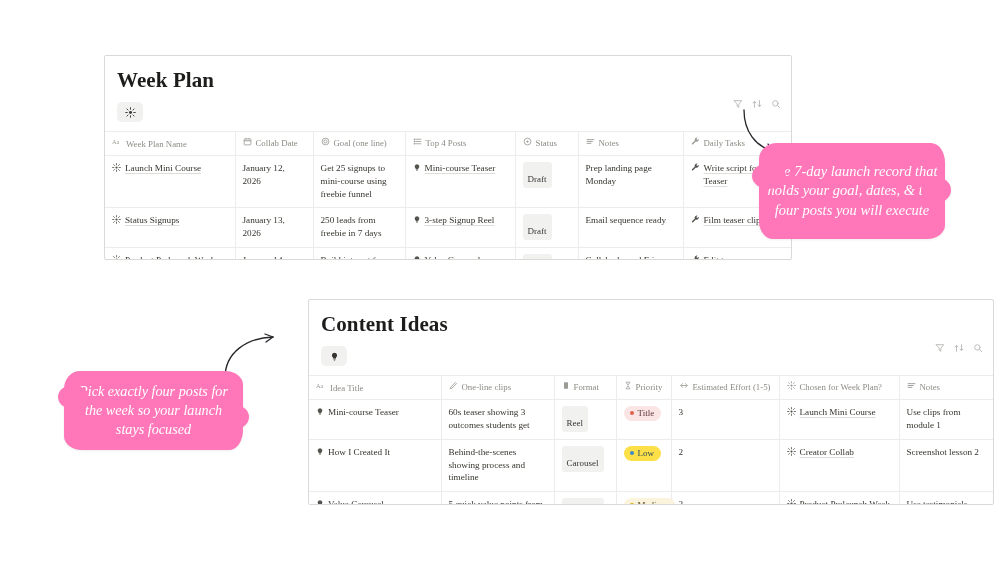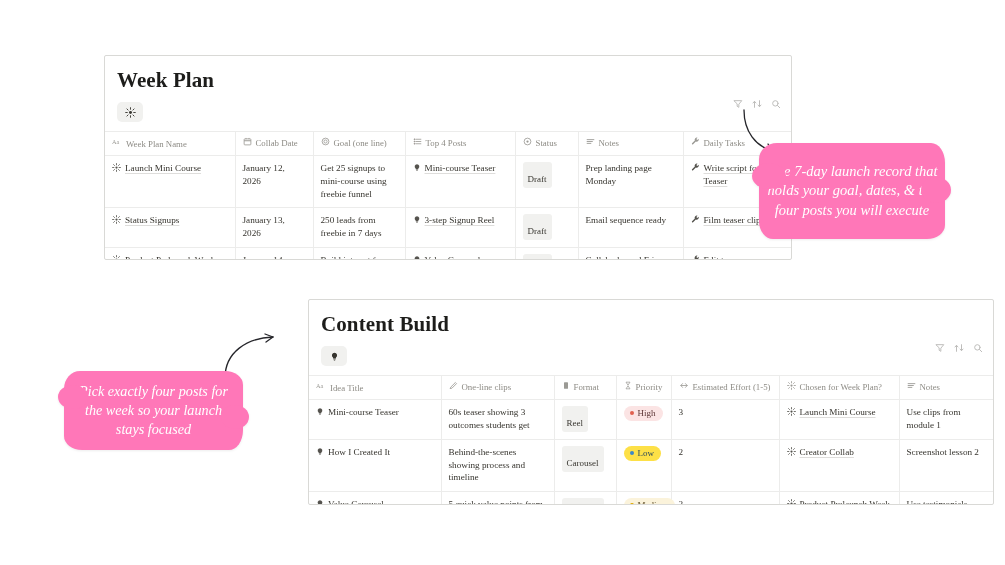--- a/index.html
+++ b/index.html
@@ -414,21 +414,21 @@
             </span>
           </td>
       </tr>
 
     </tbody>
   </table>
 </div>
 
 <div class="db-card" style="left:261px; top:299px; width:686px; height:206px;">
 
-  <div class="db-title">Content Build</div>
+  <div class="db-title">Content Ideas</div>
 
   <div class="db-toolbar">
     <span class="tag-chip">
       <svg width="9" height="11" viewBox="0 0 24 24" fill="#37352f">
         <path d="M12 2a7 7 0 0 0-4 12.7V17h8v-2.3A7 7 0 0 0 12 2z"></path>
         <rect x="9" y="18.3" width="6" height="1.8" rx="0.9"></rect>
         <rect x="10" y="21" width="4" height="1.6" rx="0.8"></rect>
       </svg>
     </span>
     <span class="toolbar-icons">
@@ -531,21 +531,21 @@
                   <rect x="9" y="18.3" width="6" height="1.8" rx="0.9"></rect>
                   <rect x="10" y="21" width="4" height="1.6" rx="0.8"></rect>
                 </svg></span>
               <span>Mini-course Teaser</span>
             </span>
           </td>
         <td>60s teaser showing 3 outcomes students get</td>
         <td><span class="chip">Reel</span></td>
         <td><span class="pill high">
               <span class="dot"></span>
-              <span>High</span>
+              <span>Title</span>
             </span></td>
         <td class="num-cell">3</td>
         <td>
             <span class="cell-in">
               <span class="cell-ico"><svg width="9" height="9" viewBox="0 0 24 24" fill="none" stroke="#37352f" stroke-width="2.2" stroke-linecap="round">
                   <circle cx="12" cy="12" r="3" fill="#37352f" stroke="none"></circle>
                   <line x1="12" y1="1.5" x2="12" y2="5"></line>
                   <line x1="12" y1="19" x2="12" y2="22.5"></line>
                   <line x1="1.5" y1="12" x2="5" y2="12"></line>
                   <line x1="19" y1="12" x2="22.5" y2="12"></line>

